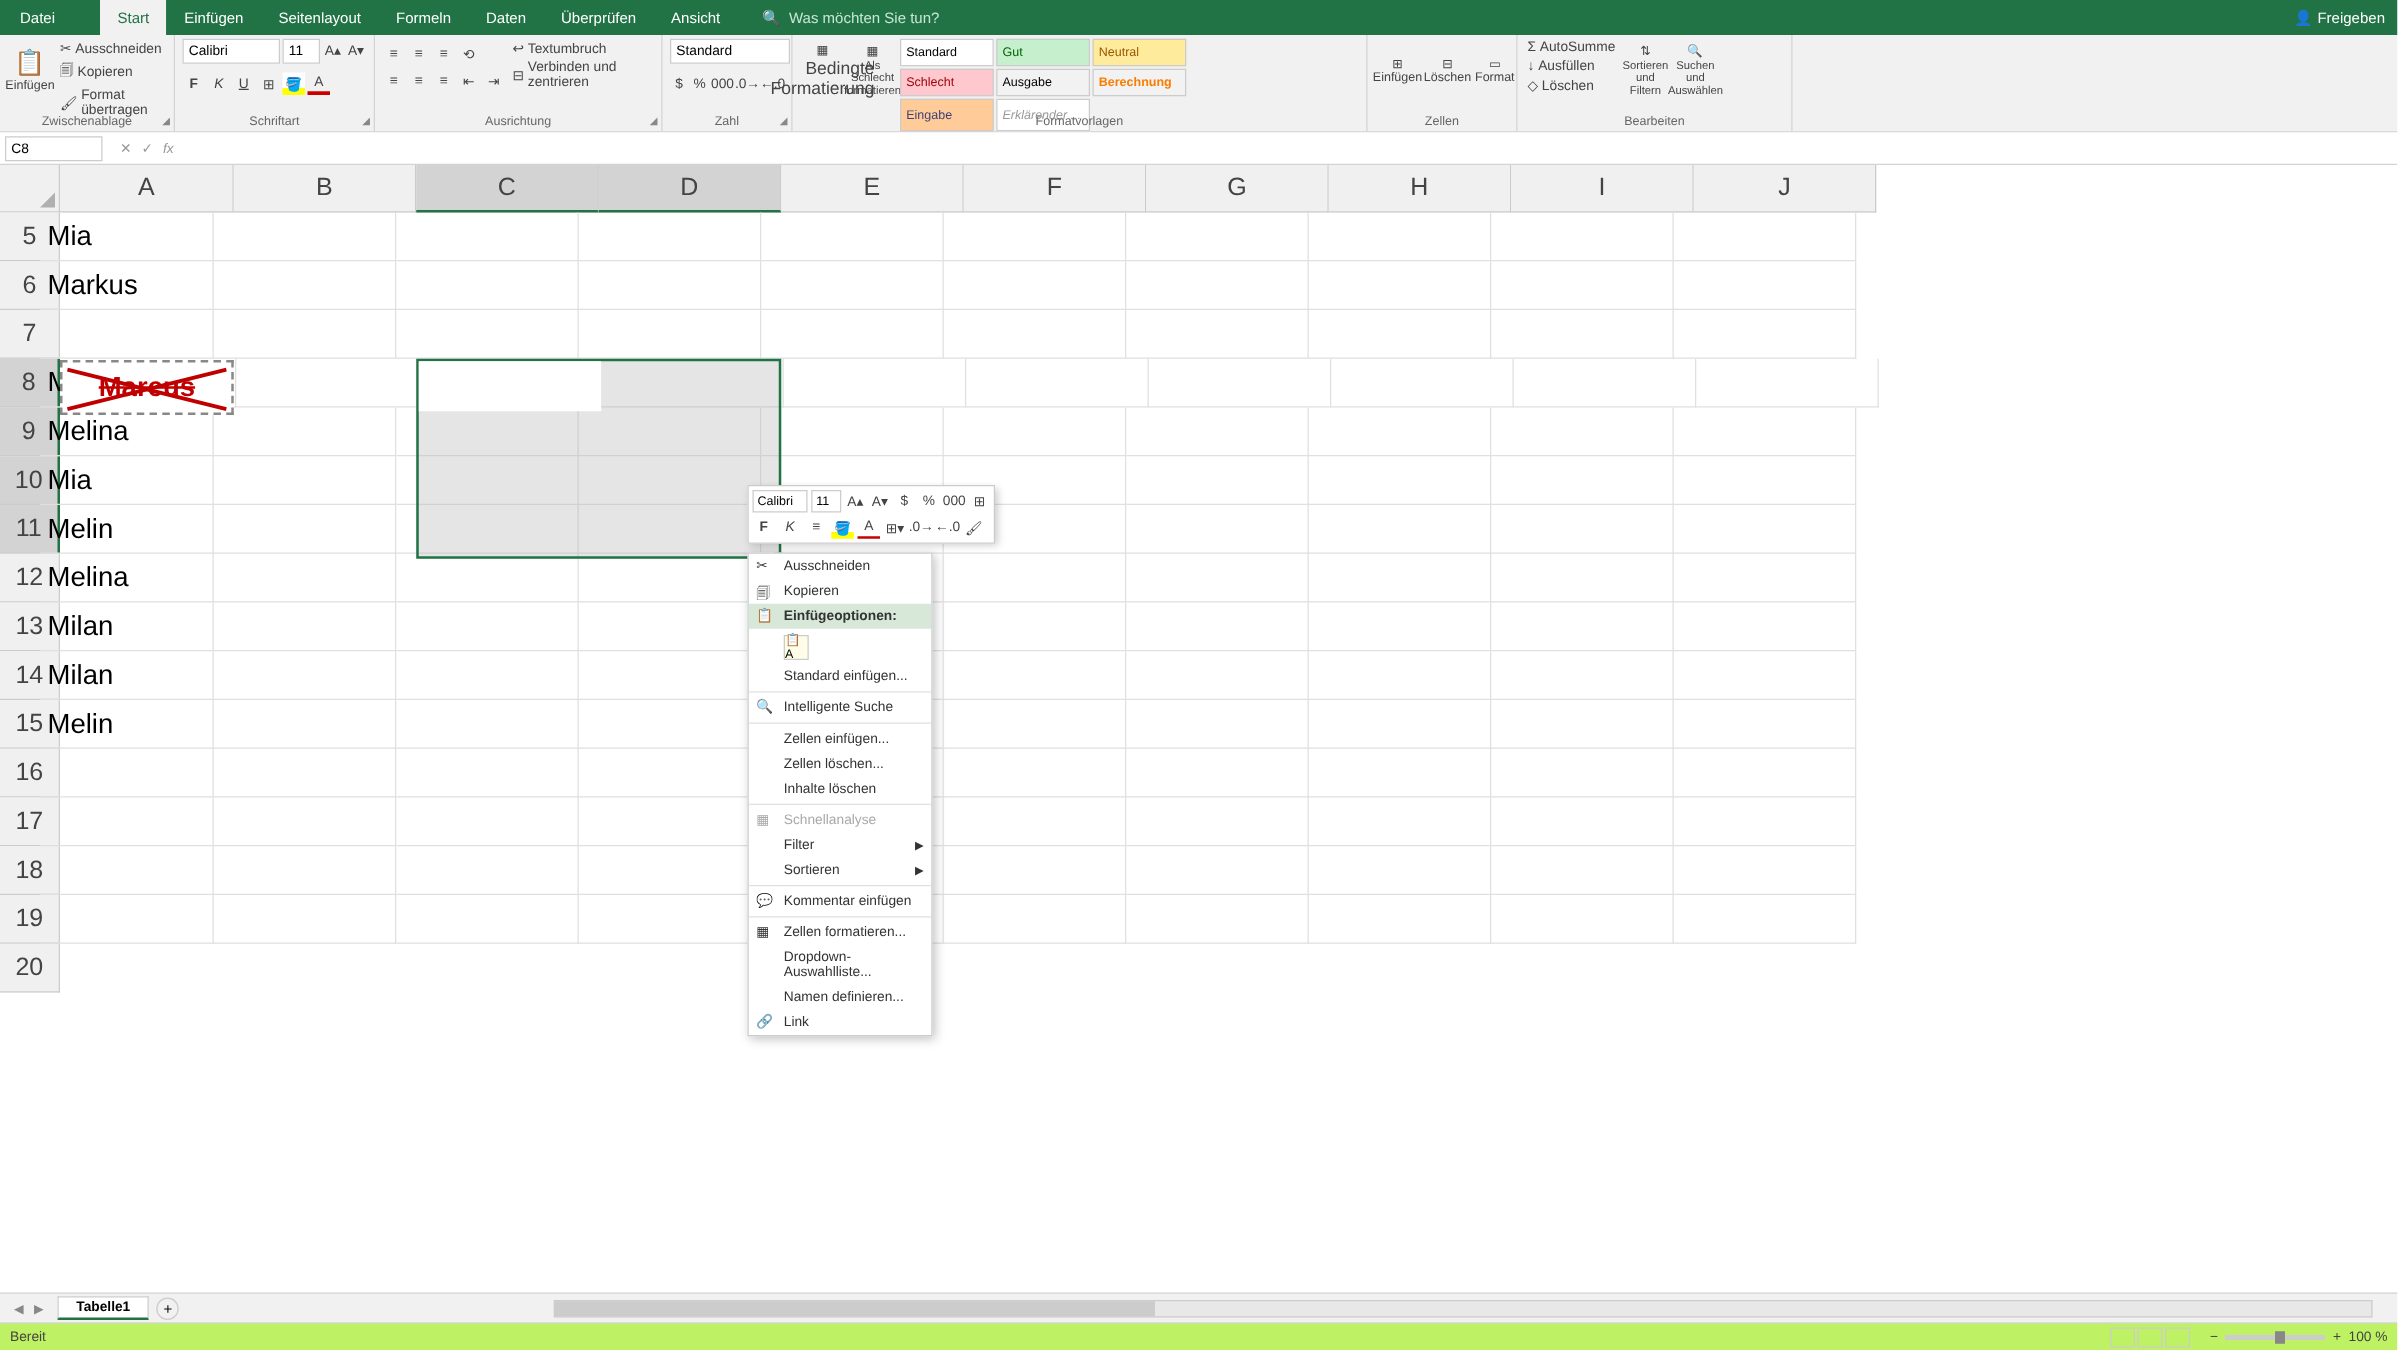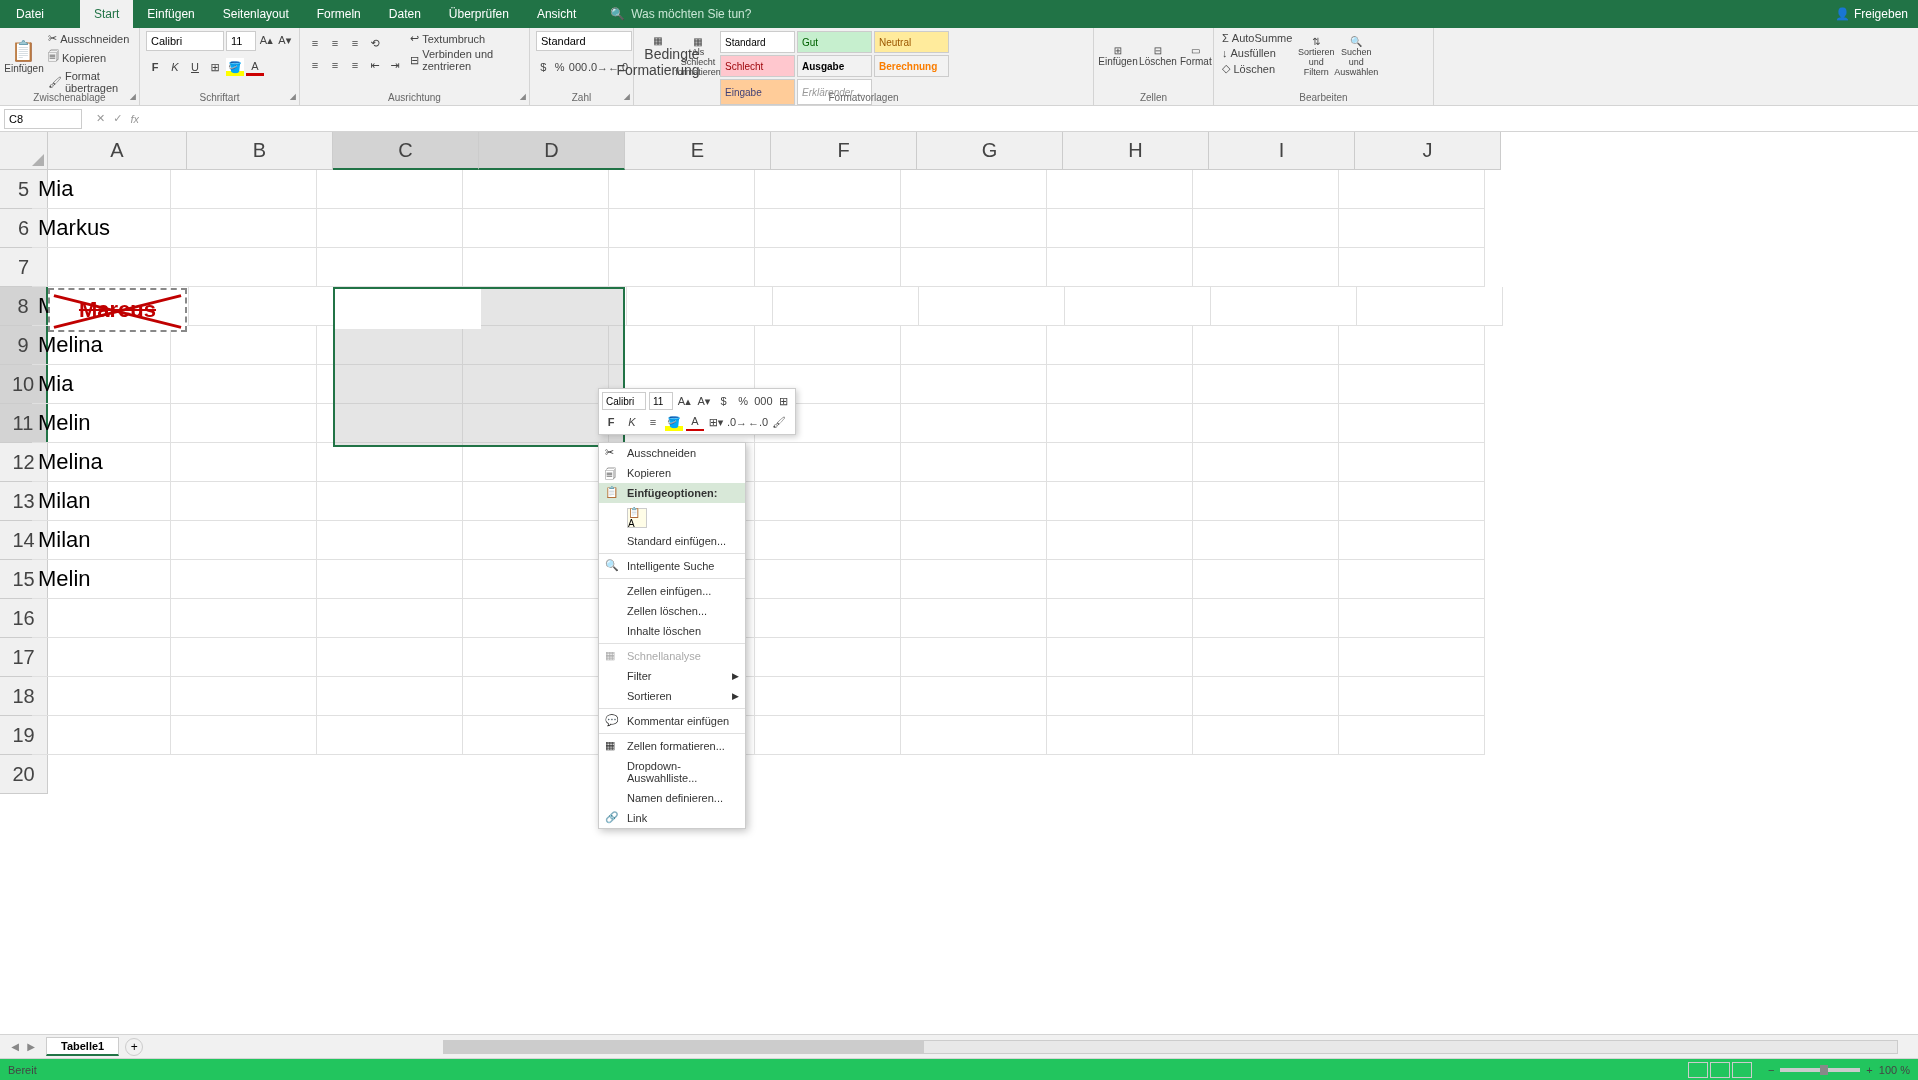--- a/index.html
+++ b/index.html
@@ -30,21 +30,21 @@
 .dialog-launcher { position: absolute; bottom: 4px; right: 3px; font-size: 8px; color: #888; cursor: pointer; }
 
 .number-fmt { width: 96px; height: 20px; border: 1px solid #ccc; font-size: 11px; padding: 0 4px; }
 
 .style-gallery { display: grid; grid-template-columns: repeat(3, 75px); grid-template-rows: 22px 22px; gap: 2px; }
 .style-cell { border: 1px solid #ccc; font-size: 10px; display: flex; align-items: center; padding: 0 4px; }
 .style-standard { background: #fff; }
 .style-gut { background: #c6efce; color: #006100; }
 .style-neutral { background: #ffeb9c; color: #9c5700; }
 .style-schlecht { background: #ffc7ce; color: #9c0006; }
-.style-ausgabe { background: #f2f2f2; font-weight: bold; }
+.style-ausgabe { background: #f2f2f2; font-weight: normal; }
 .style-berechnung { background: #f2f2f2; color: #fa7d00; font-weight: bold; }
 .style-eingabe { background: #ffcc99; color: #3f3f76; }
 .style-erklarend { background: #fff; color: #999; font-style: italic; }
 
 
 .formula-bar { height: 26px; border-bottom: 1px solid #d4d4d4; display: flex; align-items: center; background: #fff; }
 .name-box { width: 78px; height: 20px; border: 1px solid #ccc; margin: 0 4px; font-size: 11px; padding: 0 4px; }
 .fx-area { display: flex; align-items: center; gap: 8px; margin-left: 10px; }
 .fx-btn { font-size: 11px; color: #999; cursor: pointer; }
 .formula-input { flex: 1; height: 20px; border: none; outline: none; }
@@ -84,21 +84,21 @@
 .menu-item { padding: 4px 8px 4px 28px; cursor: pointer; position: relative; color: #333; }
 .menu-item.hovered { background: #d8e8d8; }
 .menu-item.disabled { color: #aaa; }
 .menu-sep { height: 1px; background: #e0e0e0; margin: 2px 0; }
 .menu-icon { position: absolute; left: 6px; top: 3px; width: 14px; height: 14px; }
 .submenu-arrow { position: absolute; right: 6px; top: 5px; font-size: 9px; }
 .paste-opt { margin-left: 28px; padding: 3px 0; }
 .paste-icon { width: 20px; height: 20px; border: 1px solid #ccc; display: inline-flex; align-items: center; justify-content: center; font-size: 10px; background: #fffde7; }
 
 
-.status-bar { position: absolute; bottom: 0; left: 0; right: 0; height: 22px; background: #22c55e; border-top: 1px solid #d4d4d4; display: flex; align-items: center; font-size: 11px; color: #444; padding: 0 8px; }
+.status-bar { position: absolute; bottom: 0; left: 0; right: 0; height: 22px; background: #bef264; border-top: 1px solid #d4d4d4; display: flex; align-items: center; font-size: 11px; color: #444; padding: 0 8px; }
 .sheet-tabs { position: absolute; bottom: 22px; left: 0; right: 0; height: 24px; background: #f1f1f1; border-top: 1px solid #d4d4d4; display: flex; align-items: center; }
 .sheet-nav { display: flex; gap: 2px; padding: 0 8px; }
 .sheet-nav-btn { width: 14px; height: 14px; display: flex; align-items: center; justify-content: center; color: #888; cursor: pointer; font-size: 10px; }
 .sheet-tab { background: #fff; border: 1px solid #ccc; border-bottom: 2px solid #217346; padding: 2px 14px; font-size: 11px; font-weight: bold; }
 .add-sheet { width: 18px; height: 18px; border: 1px solid #ccc; border-radius: 50%; display: flex; align-items: center; justify-content: center; margin-left: 6px; font-size: 12px; cursor: pointer; }
 .hscroll { flex: 1; margin-left: 300px; margin-right: 20px; height: 14px; background: #e8e8e8; border: 1px solid #ccc; position: relative; }
 .hscroll-thumb { position: absolute; left: 0; width: 480px; height: 100%; background: #ccc; }
 .zoom-controls { display: flex; align-items: center; gap: 6px; margin-left: auto; }
 .zoom-slider { width: 80px; height: 4px; background: #ccc; position: relative; }
 .zoom-thumb { position: absolute; left: 50%; top: -3px; width: 8px; height: 10px; background: #888; }

